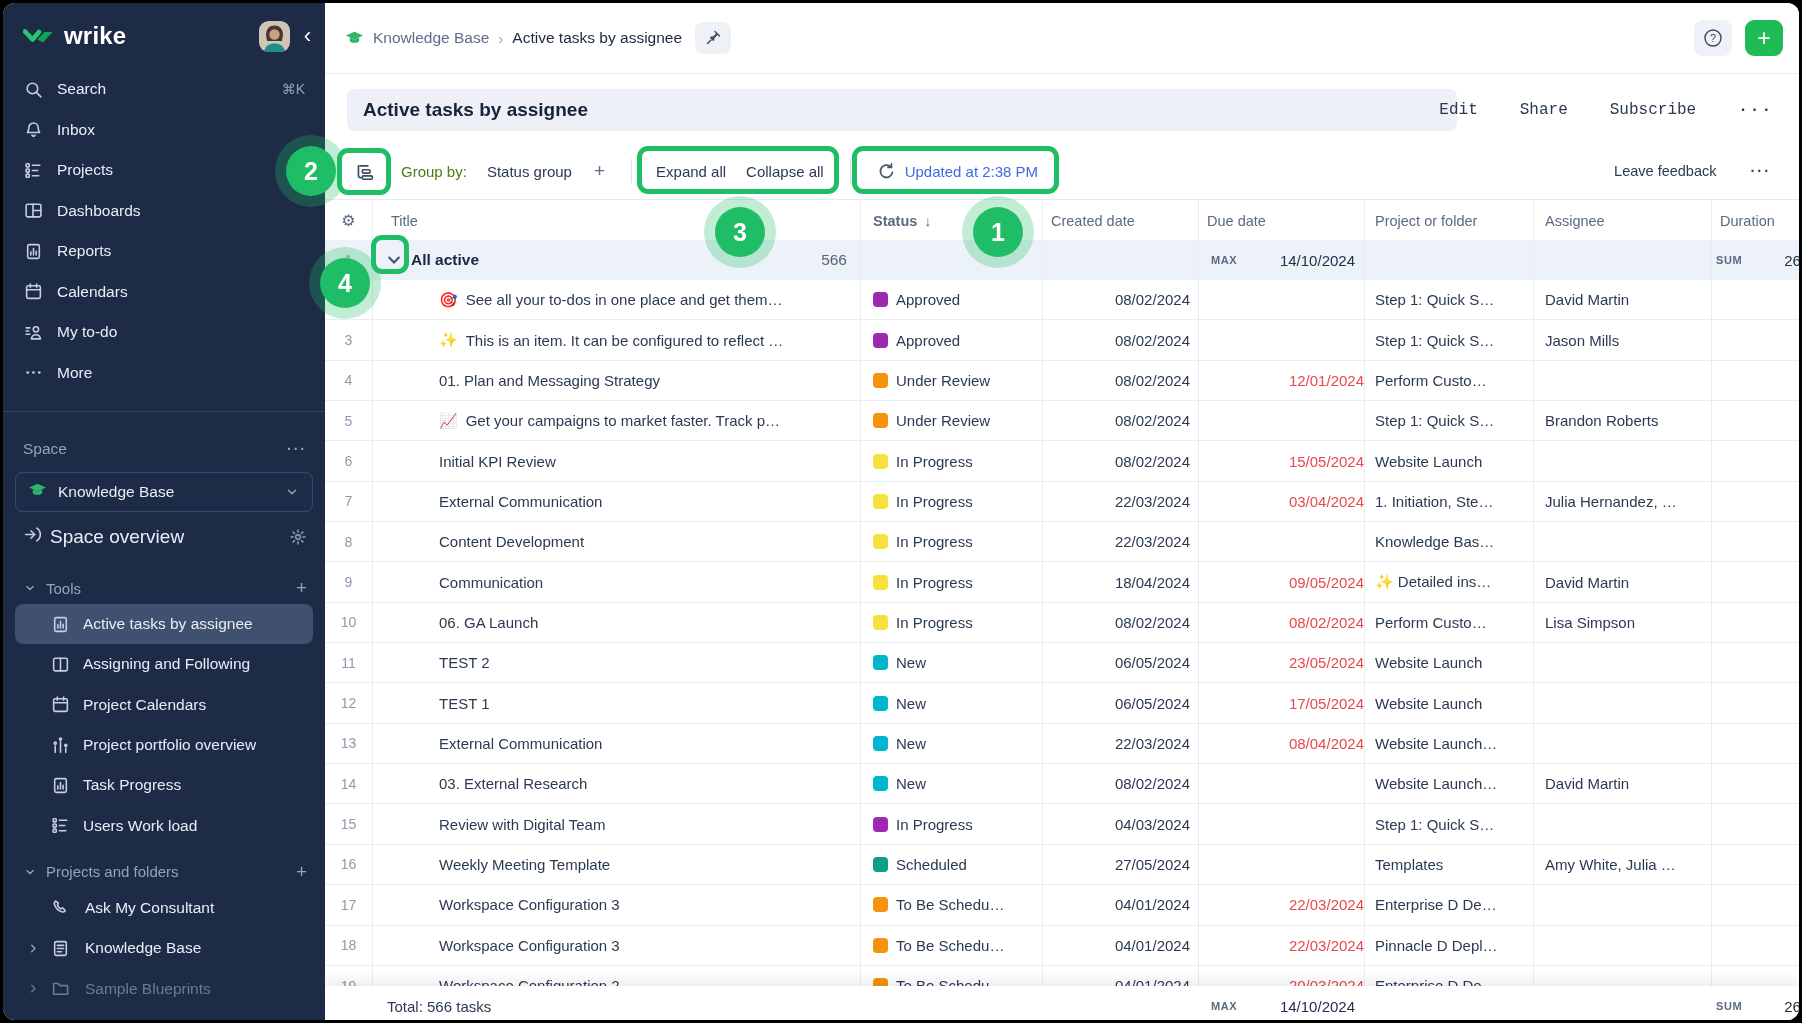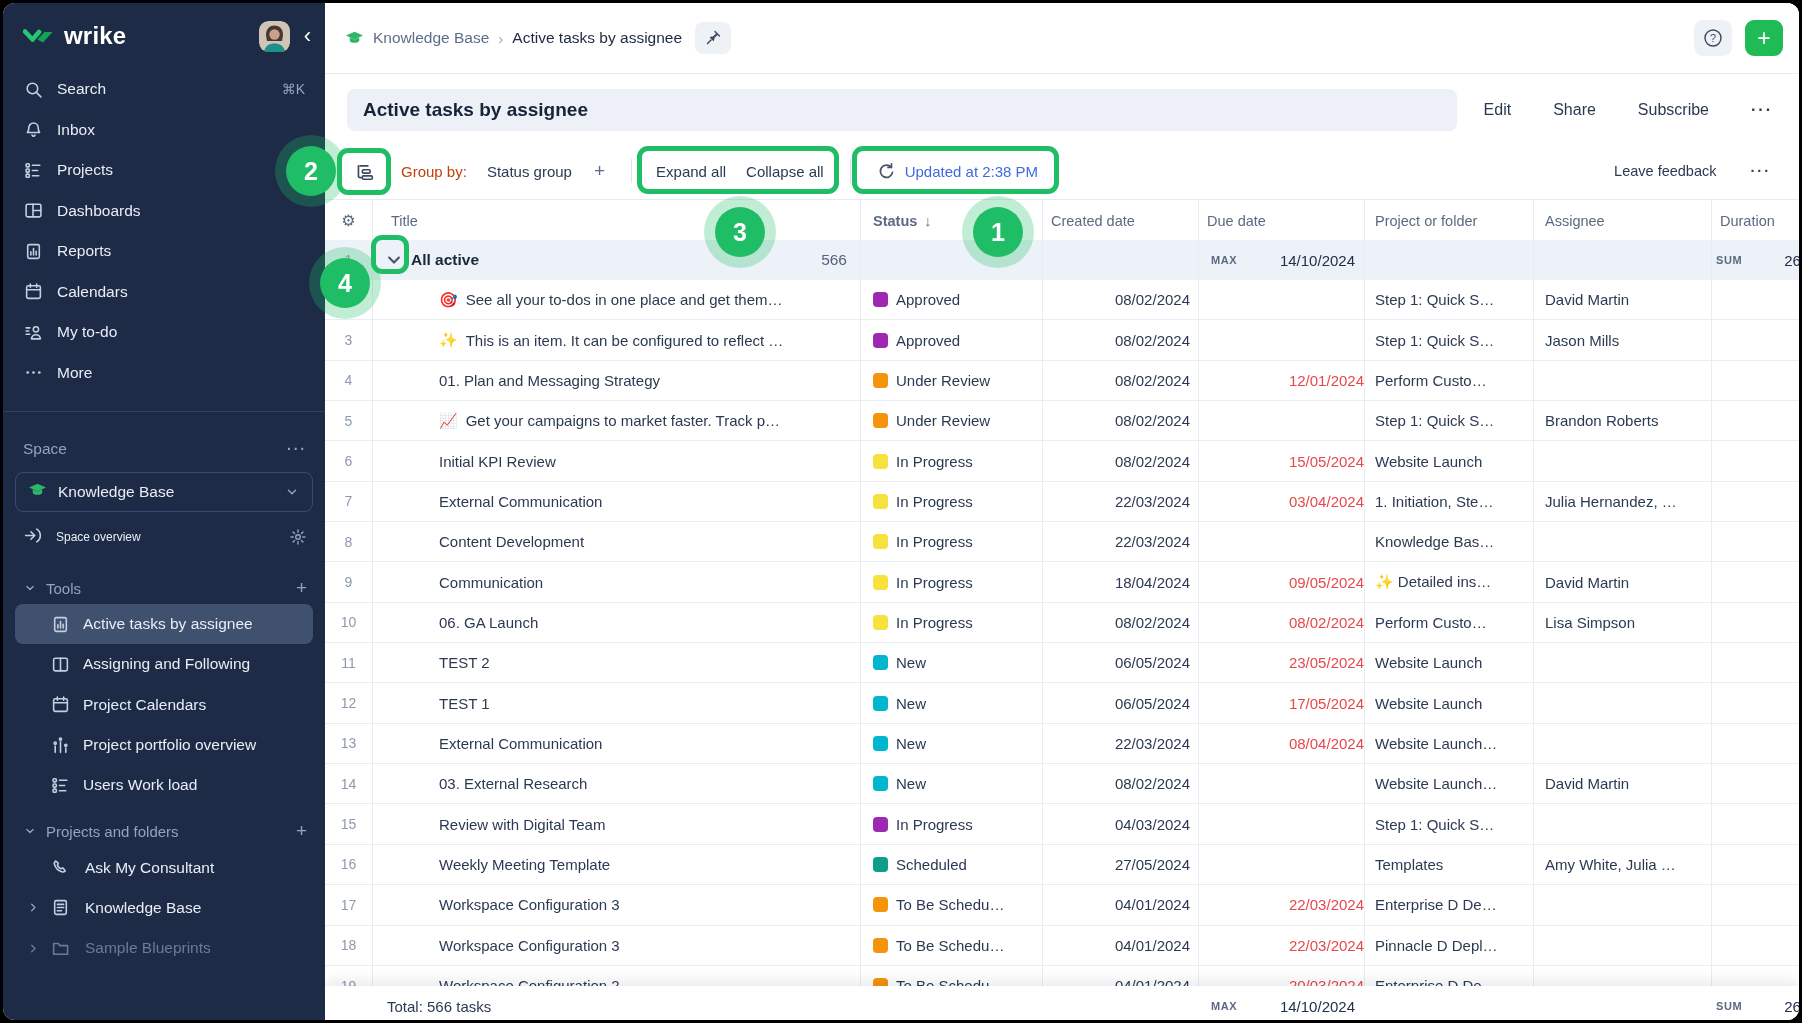--- a/index.html
+++ b/index.html
@@ -13,21 +13,21 @@
   .avatar{width:31px;height:31px;border-radius:9px;margin-left:auto;overflow:hidden;flex:none;}
   .collapse{color:#fff;font-size:22px;margin-left:14px;line-height:1;cursor:pointer;}
   .nav-item{display:flex;align-items:center;height:40.5px;padding:0 20px;gap:14px;font-size:15.5px;color:#e8edf6;cursor:pointer;}
   .nav-item .ic{width:20px;display:flex;justify-content:center;flex:none;}
   .shortcut{margin-left:auto;color:#94a2bc;font-size:14px;}
   .sb-divider{border-top:1px solid #30405f;margin-top:18px;}
   .sb-space-head{display:flex;align-items:center;height:30px;margin-top:22px;padding:0 18px 0 20px;color:#94a2bc;font-size:15.5px;}
   .dots{margin-left:auto;color:#94a2bc;letter-spacing:2px;font-weight:700;font-size:14px;}
   .kb-pill{margin:8px 12px 0;height:38px;border:1px solid #3a4a6e;border-radius:8px;display:flex;align-items:center;padding:0 12px;gap:11px;font-size:15.5px;cursor:pointer;}
   .kb-pill .chev{margin-left:auto;display:flex;}
-  .space-ov{display:flex;align-items:center;height:42px;margin-top:4px;padding:0 18px 0 20px;gap:14px;font-size:12px;cursor:pointer;}
+  .space-ov{display:flex;align-items:center;height:42px;margin-top:4px;padding:0 18px 0 20px;gap:8px;font-size:19px;cursor:pointer;}
   .space-ov .gear{margin-left:auto;display:flex;}
   .sb-subhead{display:flex;align-items:center;height:32px;margin-top:14px;padding:0 18px 0 20px;gap:9px;color:#94a2bc;font-size:15px;cursor:pointer;text-align:right;}
   .sb-subhead .plus{margin-left:auto;font-size:19px;font-weight:400;color:#94a2bc;}
   .sub-item{display:flex;align-items:center;height:40.3px;padding:0 12px 0 48px;gap:13px;font-size:15.5px;cursor:pointer;}
   .sub-item.selected{background:#40506f;border-radius:8px;margin:0 12px;padding:0 0 0 36px;}
   .proj-item{display:flex;align-items:center;height:40.3px;padding:0 12px 0 22px;gap:6px;font-size:15.5px;cursor:pointer;}
   .proj-item .chev-slot{width:16px;display:flex;justify-content:center;flex:none;}
   .proj-item .ic{margin-left:4px;display:flex;}
   .proj-item .lbl{margin-left:9px;}
   .proj-item.dim{color:#6d7a96;}
@@ -38,25 +38,25 @@
   .bc-bar{position:absolute;left:0;right:0;top:0;height:70px;border-bottom:1px solid #e7ebf2;display:flex;align-items:center;padding:0 16px 0 20px;gap:9px;background:#fff;}
   .bc-link{color:#5d6e8a;font-size:15.5px;cursor:pointer;}
   .bc-sep{color:#9aa8bc;font-size:15px;}
   .bc-page{color:#1c2940;font-size:15.5px;font-weight:500;}
   .pin-pill{width:36px;height:32px;background:#eef1f6;border-radius:8px;display:flex;align-items:center;justify-content:center;margin-left:4px;cursor:pointer;}
   .bc-right{margin-left:auto;display:flex;align-items:center;gap:13px;}
   .help-pill{width:38px;height:36px;background:#eef1f6;border-radius:9px;display:flex;align-items:center;justify-content:center;cursor:pointer;}
   .plus-btn{width:38px;height:36px;background:#1fbb55;border-radius:9px;display:flex;align-items:center;justify-content:center;color:#fff;font-size:23px;font-weight:500;cursor:pointer;line-height:1;}
   .title-pill{position:absolute;left:22px;top:86px;width:1110px;height:42px;background:#edf0f6;border-radius:8px;display:flex;align-items:center;padding:0 16px;box-sizing:border-box;cursor:text;}
   .title-text{font-size:19px;font-weight:700;color:#15233b;}
-  .title-actions{position:absolute;top:86px;height:42px;right:26px;display:flex;gap:42px;align-items:center;font-size:16px;color:#2b3a52;}
+  .title-actions{position:absolute;top:86px;height:42px;right:26px;display:flex;gap:42px;align-items:center;font-size:16px;color:#2b3a52;font-family:Liberation Mono, monospace;}
   .title-actions span{cursor:pointer;}
   .toolbar{position:absolute;top:143px;left:0;right:0;height:50px;display:flex;align-items:center;font-size:15px;color:#2b3a52;}
   .tb-gap{width:76px;flex:none;}
-  .tb-label{color:#c2410c;}
+  .tb-label{color:#4d7c0f;}
   .tb-value{margin-left:20px;cursor:pointer;text-align:center;}
   .tb-plus{margin-left:22px;color:#5d6c86;font-size:19px;cursor:pointer;}
   .tb-div{width:1px;height:24px;background:#dde3ec;margin-left:26px;}
   .tb-btn{margin-left:24px;cursor:pointer;}
   .tb-btn2{margin-left:20px;cursor:pointer;}
   .tb-refresh{margin-left:26px;display:flex;cursor:pointer;}
   .tb-updated{margin-left:9px;color:#3f6ae0;cursor:pointer;}
   .toolbar-right{position:absolute;top:143px;height:50px;right:28px;display:flex;align-items:center;gap:34px;font-size:14.5px;color:#2b3a52;}
   .toolbar-right .dots2{color:#2b3a52;letter-spacing:2px;font-weight:700;cursor:pointer;}
 
@@ -294,20 +294,29 @@
               <circle cx="4" cy="6.8" r="1"></circle>
               <circle cx="9" cy="2.9" r="1"></circle>
               <circle cx="14" cy="8.8" r="1"></circle>
             </svg>
           </span>
     <span class="lbl">Project portfolio overview</span>
   </div>
         <div class="sub-item">
     <span class="ic" style="display:flex;">
             <svg width="19" height="19" viewBox="0 0 18 18" fill="none" stroke="#c5cfdf" stroke-width="1.5" stroke-linecap="round" stroke-linejoin="round">
+              <rect x="3.5" y="2.5" width="11" height="13" rx="1.5"></rect>
+              <path d="M6.5 12.2V9.2M9 12.2V6.2M11.5 12.2V8.8"></path>
+            </svg>
+          </span>
+    <span class="lbl">Task Progress</span>
+  </div>
+        <div class="sub-item">
+    <span class="ic" style="display:flex;">
+            <svg width="19" height="19" viewBox="0 0 18 18" fill="none" stroke="#c5cfdf" stroke-width="1.5" stroke-linecap="round" stroke-linejoin="round">
               <rect x="2" y="2.6" width="3" height="3" rx=".8"></rect>
               <path d="M8 4.1h7"></path>
               <rect x="2" y="7.5" width="3" height="3" rx=".8"></rect>
               <path d="M8 9h5"></path>
               <rect x="2" y="12.4" width="3" height="3" rx=".8"></rect>
               <path d="M8 13.9h6"></path>
             </svg>
           </span>
     <span class="lbl">Users Work load</span>
   </div>

